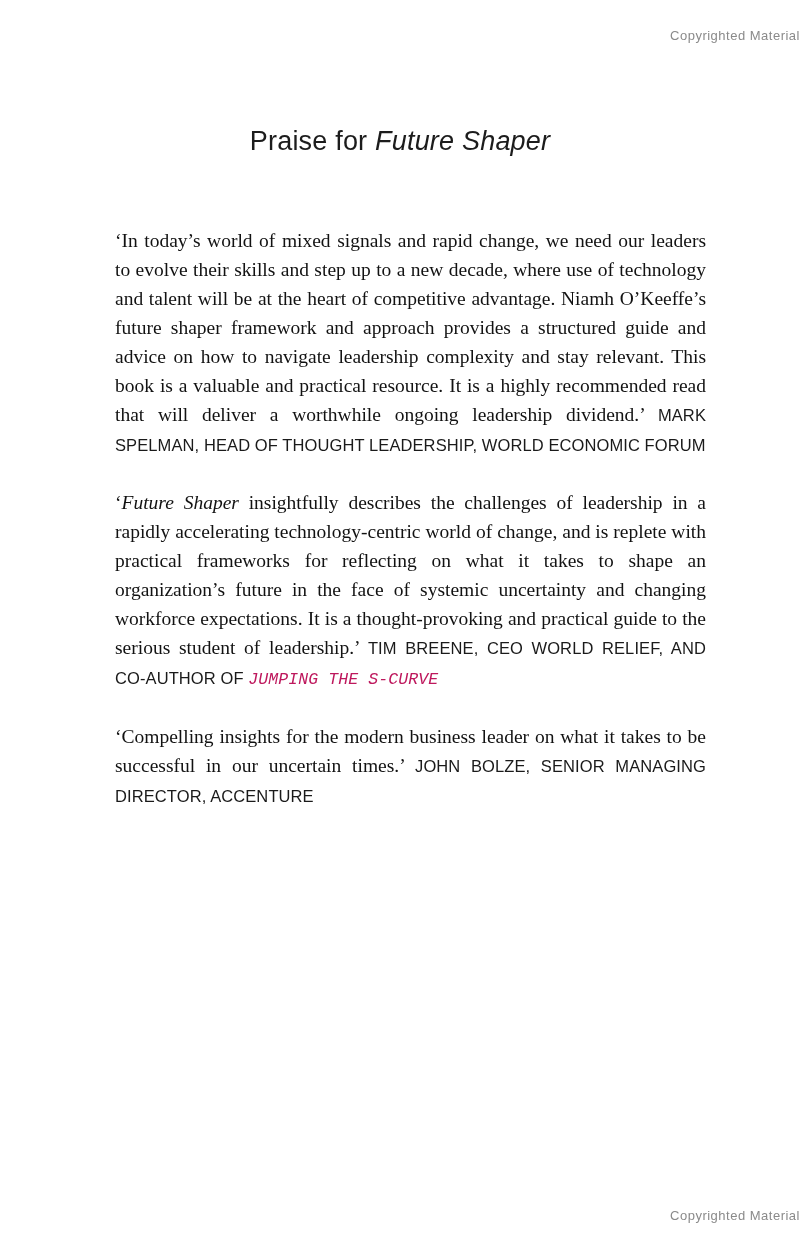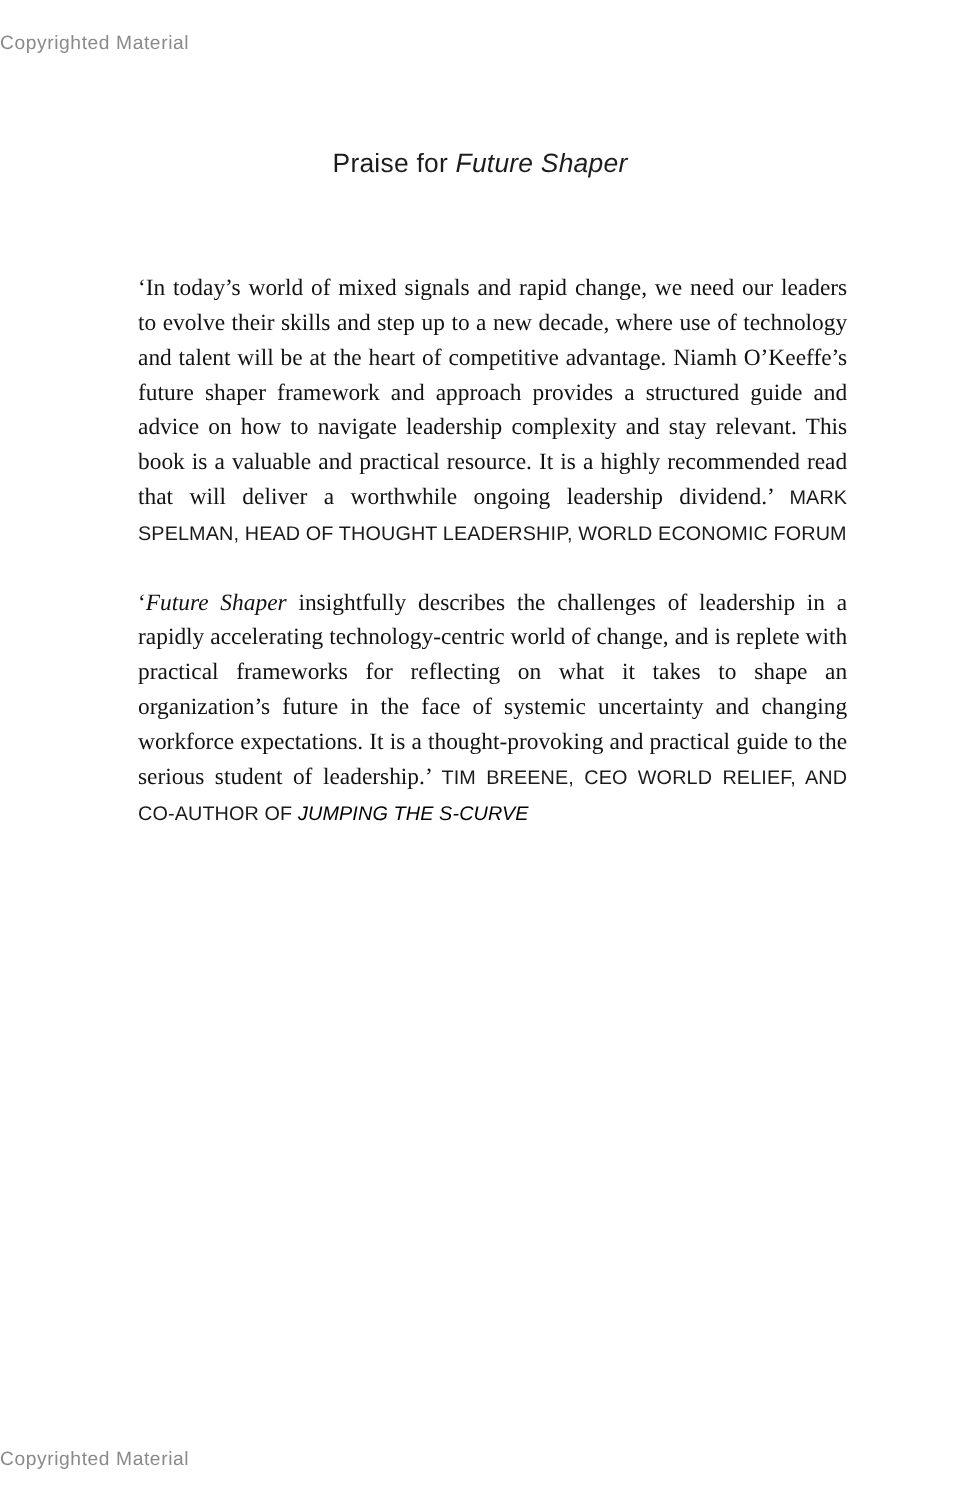--- a/index.html
+++ b/index.html
@@ -10,38 +10,38 @@
     background: #ffffff;
     position: relative;
     font-family: "Liberation Serif", serif;
     color: #121212;
     overflow: hidden;
   }
   .copyright {
     position: absolute;
     left: 0;
     width: 100%;
-    text-align: left;
+    text-align: right;
     font-family: "Liberation Sans", sans-serif;
-    font-size: 16px;
+    font-size: 13px;
     color: #8a8a8a;
     letter-spacing: 0.5px;
   }
   .copyright.top { top: 28px; }
   .copyright.bottom { top: 1208px; }
 
   .page-title {
     position: absolute;
     top: 108px;
     left: 0;
     width: 100%;
     text-align: center;
     font-family: "Liberation Sans", sans-serif;
     font-weight: 400;
-    font-size: 22px;
+    font-size: 27px;
     color: #1c1c1c;
     letter-spacing: 0.2px;
   }
   .page-title .book-name { font-style: italic; }
 
   .content {
     position: absolute;
     top: 226px;
     left: 115px;
     width: 591px;
@@ -55,32 +55,33 @@
   }
   .seg-serif { font-family: "Liberation Serif", serif; }
   .seg-serif-italic { font-family: "Liberation Serif", serif; font-style: italic; }
   .seg-attrib {
     font-family: "Liberation Sans", sans-serif;
     font-size: 16.5px;
     letter-spacing: 0.1px;
     color: #1a1a1a;
   }
   .seg-attrib-italic {
-    font-family: Liberation Sans, sans-serif;
+    font-family: Liberation Mono, monospace;
     font-size: 16.5px;
     font-style: italic;
     letter-spacing: 0.1px;
-    color: #000000;
+    color: #be185d;
   }
 </style>
 </head>
 <body>
 
 <div class="copyright top">Copyrighted Material</div>
 
 <h1 class="page-title"><span>Praise for </span><span class="book-name">Future Shaper</span></h1>
 
 <main class="content" id="quotes">
     <p class="para"><span class="seg-serif">‘In today’s world of mixed signals and rapid change, we need our leaders to evolve their skills and step up to a new decade, where use of technology and talent will be at the heart of competitive advantage. Niamh O’Keeffe’s future shaper framework and approach provides a structured guide and advice on how to navigate leadership complexity and stay relevant. This book is a valuable and practical resource. It is a highly recommended read that will deliver a worthwhile ongoing leadership dividend.’ </span><span class="seg-attrib">MARK SPELMAN, HEAD OF THOUGHT LEADERSHIP, WORLD ECONOMIC FORUM</span></p>
     <p class="para"><span class="seg-serif">‘</span><span class="seg-serif-italic">Future Shaper</span><span class="seg-serif"> insightfully describes the challenges of leadership in a rapidly accelerating technology-centric world of change, and is replete with practical frameworks for reflecting on what it takes to shape an organization’s future in the face of systemic uncertainty and changing workforce expectations. It is a thought-provoking and practical guide to the serious student of leadership.’ </span><span class="seg-attrib">TIM BREENE, CEO WORLD RELIEF, AND CO-AUTHOR OF </span><span class="seg-attrib-italic">JUMPING THE S-CURVE</span></p>
+    <p class="para"><span class="seg-serif">‘Compelling insights for the modern business leader on what it takes to be successful in our uncertain times.’ </span><span class="seg-attrib">JOHN BOLZE, SENIOR MANAGING DIRECTOR, ACCENTURE</span></p>
   </main>
 
 <div class="copyright bottom">Copyrighted Material</div>
 
 </body></html>

